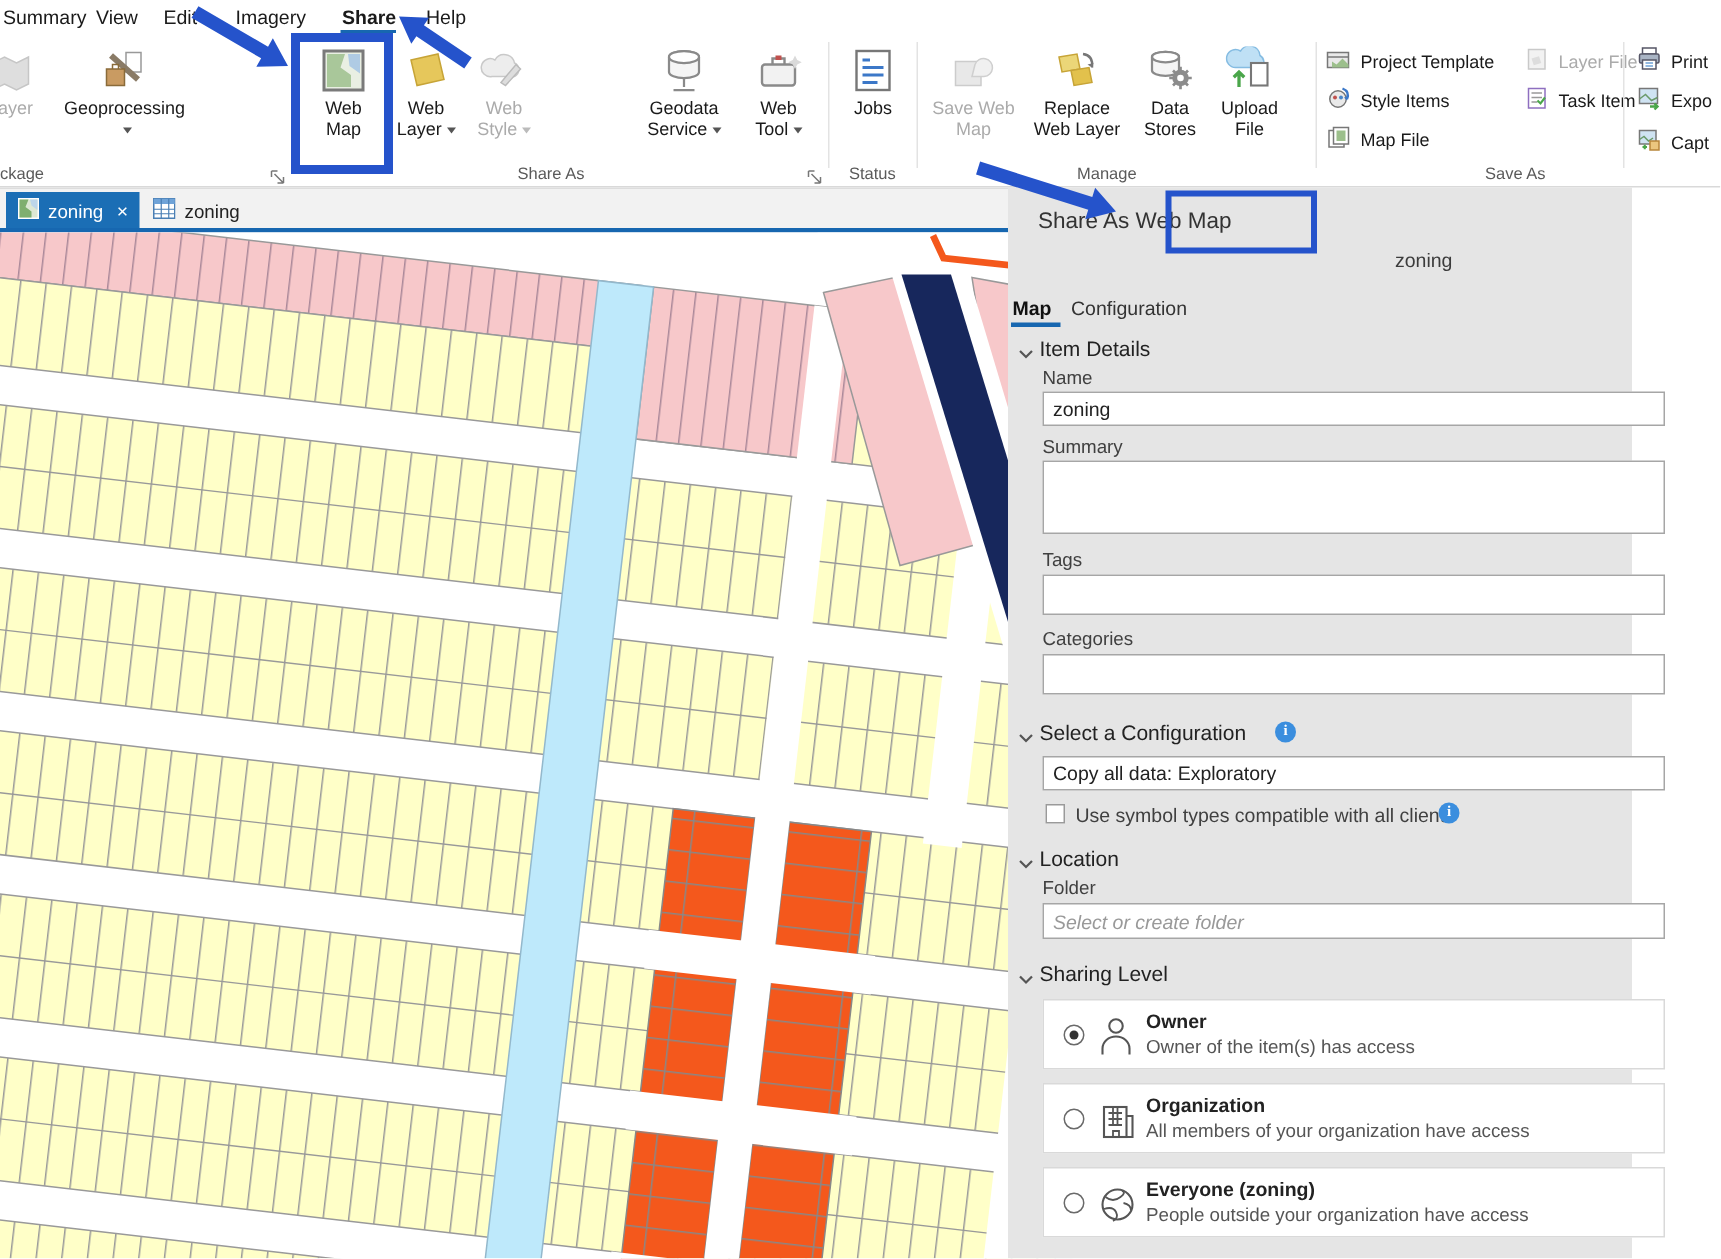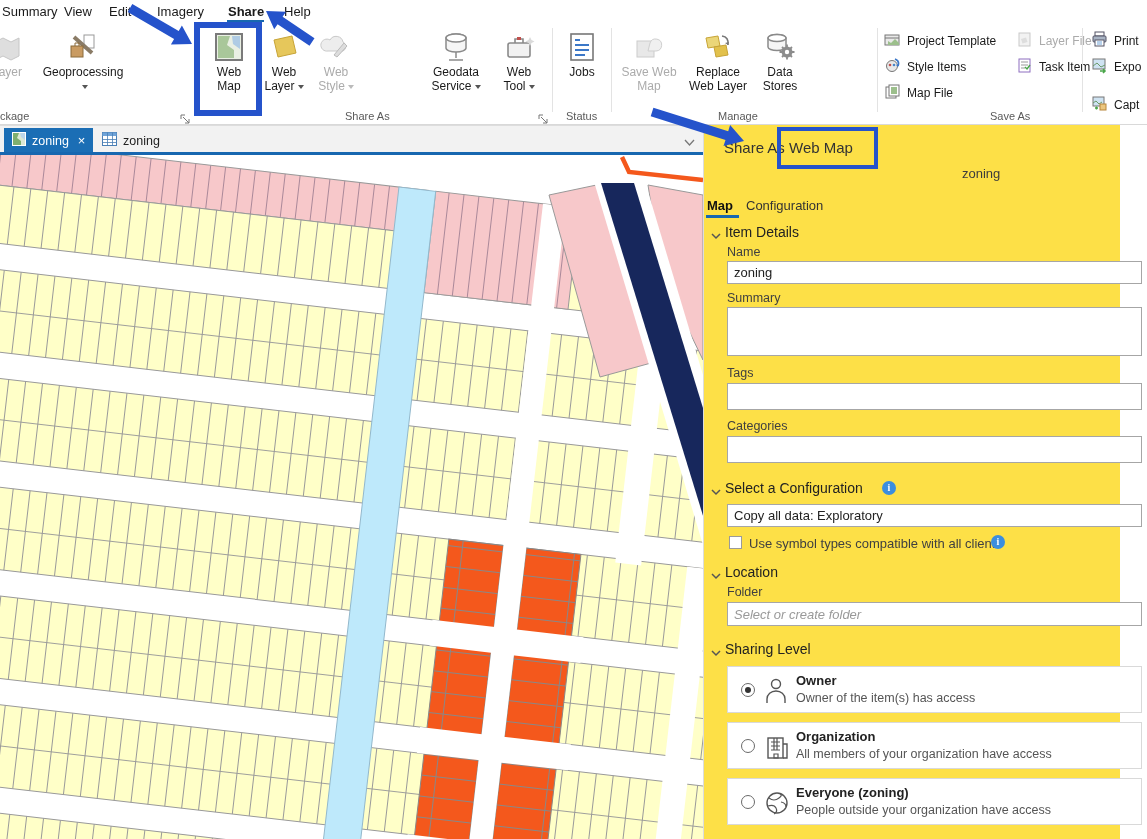--- a/index.html
+++ b/index.html
@@ -28,21 +28,21 @@
 
 #tabbar{position:absolute;left:0;top:125px;width:703px;height:27px;background:#F2F2F2;border-top:1px solid #DDD}
 #bluebar{position:absolute;left:0;top:152px;width:703px;height:3px;background:#1767B0}
 .vtab{position:absolute;top:2px;height:25px;display:flex;align-items:center;gap:6px;padding:0 8px;font-size:12.5px;cursor:pointer}
 .vtab.active{background:#1B6EB5;color:#fff}
 .vtab .closex{font-size:13px;margin-left:3px;cursor:pointer}
 
 #mapwrap{position:absolute;left:0;top:155px;width:703px;height:684px;background:#fff;cursor:crosshair}
 
 #gutter{position:absolute;left:703px;top:125px;width:12px;height:714px;background:#EFEFEF;border-left:1px solid #DCDCDC}
-#panel{position:absolute;left:704px;top:125px;width:416px;height:714px;background:#fde047;font-size:13px}
+#panel{position:absolute;left:672px;top:125px;width:416px;height:714px;background:#e5e5e5;font-size:13px}
 .ptitle{position:absolute;left:20px;top:14px;font-size:15px;color:#333;white-space:nowrap}
 .psub{position:absolute;left:258px;top:41px;font-size:13px;color:#3C3C3C}
 .ptab{position:absolute;top:73px;font-size:13px;cursor:pointer;color:#333}
 .ptab.active{color:#111;font-weight:bold}
 .ptabline{position:absolute;left:2px;top:90px;width:33px;height:3px;background:#1767B0}
 .sechead{position:absolute;font-size:14px;font-weight:normal;color:#222;cursor:pointer;white-space:nowrap}
 .secchev{position:absolute;cursor:pointer}
 .flabel{position:absolute;font-size:12.5px;color:#404040;white-space:nowrap}
 .pinput{position:absolute;left:23px;width:415px;border:1px solid #A6A6A6;background:#fff;font-family:"Liberation Sans",sans-serif;font-size:13px;color:#222;padding:2px 6px;outline:none}
 .pinput::placeholder{color:#999;font-style:italic}
@@ -204,20 +204,31 @@
           <path d="M4,7 a9,3.5 0 0 1 18,0 V16 a9,3.5 0 0 1 -18,0 Z" fill="#F5F5F5" stroke="#8A8A8A" stroke-width="1.5"></path>
           <ellipse cx="13" cy="7" rx="9" ry="3.5" fill="#fff" stroke="#8A8A8A" stroke-width="1.5"></ellipse>
           <circle cx="23" cy="21" r="5.5" fill="#8C8C8C"></circle>
             <circle cx="23" cy="21" r="2.2" fill="#fff"></circle>
           <path d="M23,13.5 v3 M23,25.5 v3 M15.5,21 h3 M27.5,21 h3 M18,16 l2,2 M28,26 l-2,-2 M18,26 l2,-2 M28,16 l-2,2" stroke="#8C8C8C" stroke-width="1.8"></path>
         </svg>
       </span>
       <span class="rl">Data</span>
       <span class="rl">Stores</span>
     </div>
+    <div class="rbtn" style="left:808px;width:50px">
+      <span class="ricon">
+        <svg width="32" height="32">
+          <path d="M7,14 a6,6 0 1 1 3,-11 a7,7 0 0 1 13,3 a5,5 0 0 1 1,8 Z" fill="#BFE0F5" stroke="#85BCE2"></path>
+          <rect x="17" y="11" width="11" height="15" fill="#fff" stroke="#777" stroke-width="1.4"></rect>
+          <path d="M9,27 V17 M5.5,20.5 L9,17 L12.5,20.5" fill="none" stroke="#4AA64A" stroke-width="2.2"></path>
+        </svg>
+      </span>
+      <span class="rl">Upload</span>
+      <span class="rl">File</span>
+    </div>
     <div class="vdiv" style="left:877px"></div>
     <span class="glabel" style="left:718px">Manage</span>
 
     <div class="sbtn" style="left:884px;top:6px">
       <span>
         <svg width="17" height="17">
             <rect x="1" y="4" width="14" height="10" fill="#E9E9E9" stroke="#777"></rect>
             <path d="M1,7 h14" stroke="#777"></path>
             <path d="M4,10 l3,2 l4,-4 l4,4 v2 H4 Z" fill="#9CBF8C"></path>
           </svg>
@@ -282,21 +293,21 @@
     <div class="sbtn" style="left:1091px;top:32px">
       <span>
         <svg width="17" height="17">
             <rect x="2" y="2" width="12" height="10" fill="#CFE3F2" stroke="#777"></rect>
             <path d="M2,9 l4,-3 l4,4 l4,-2" fill="none" stroke="#6A9A6A"></path>
             <path d="M9,14 h5 m-2,-2 l2,2 l-2,2" fill="none" stroke="#4AA64A" stroke-width="1.6"></path>
           </svg>
       </span>
       <span>Expo</span>
     </div>
-    <div class="sbtn" style="left:1091px;top:70px">
+    <div class="sbtn" style="left:1091px;top:60px">
       <span>
         <svg width="17" height="17">
             <rect x="2" y="2" width="11" height="9" fill="#CFE3F2" stroke="#777"></rect>
             <path d="M2,8 l3,-2 l3,3 l3,-2" fill="none" stroke="#6A9A6A"></path>
             <rect x="9" y="9" width="6" height="6" fill="#EBC67F" stroke="#B8863B"></rect>
             <path d="M4,13 h3 m-1.5,-1.5 v3" stroke="#4AA64A" stroke-width="1.4"></path>
           </svg>
       </span>
       <span>Capt</span>
     </div>

